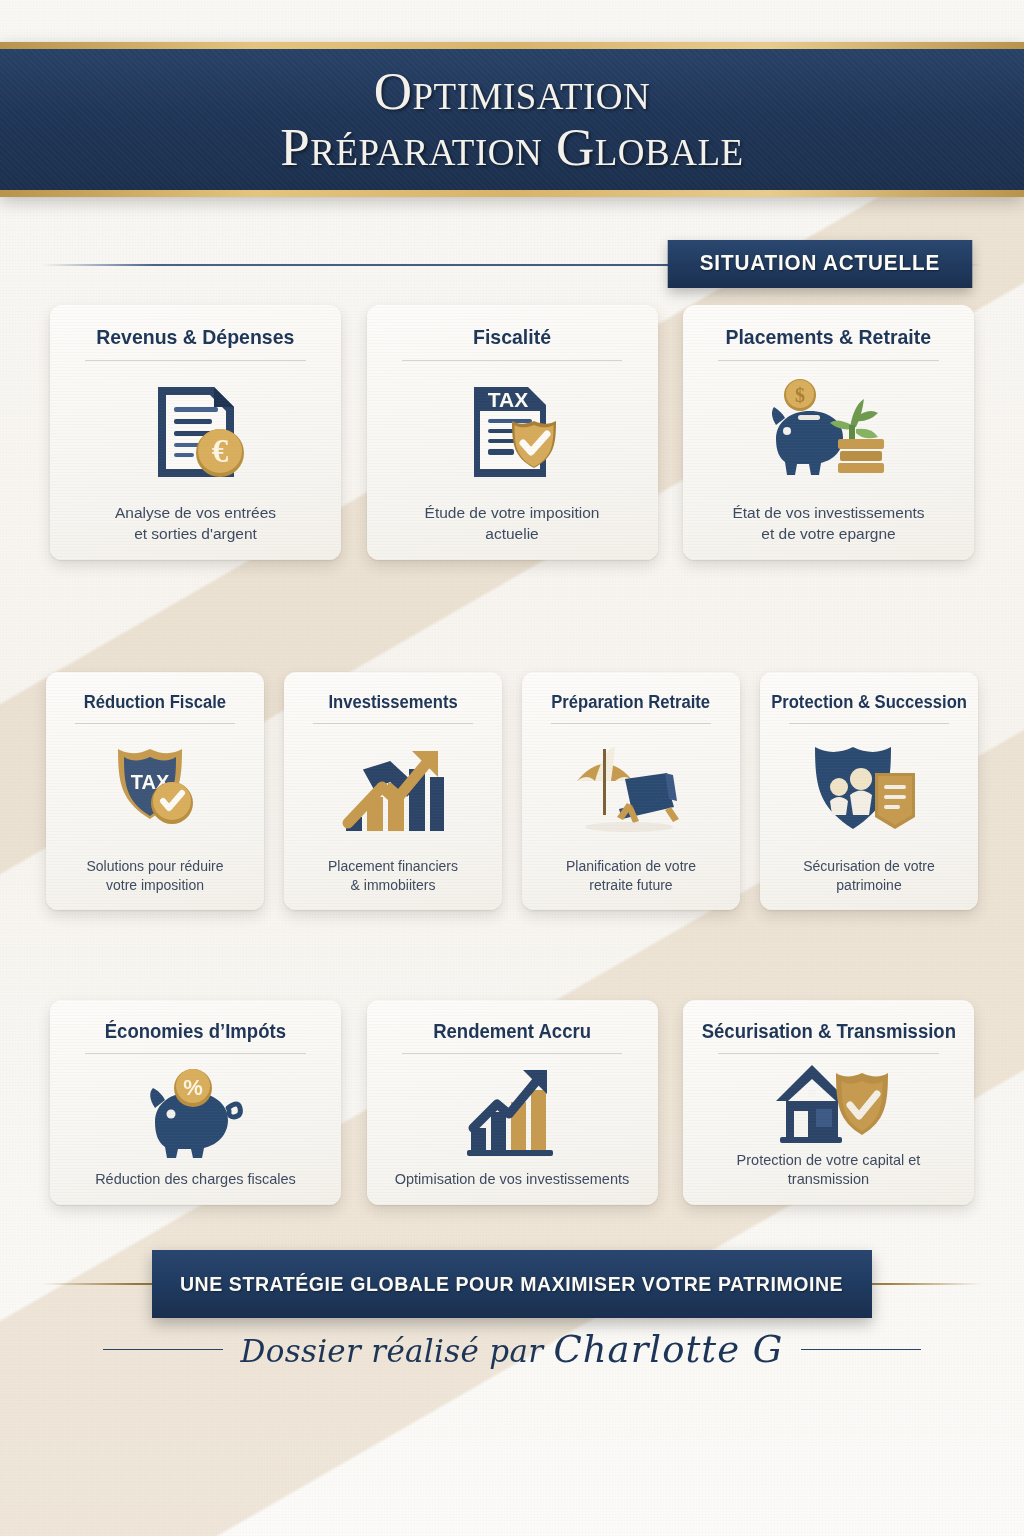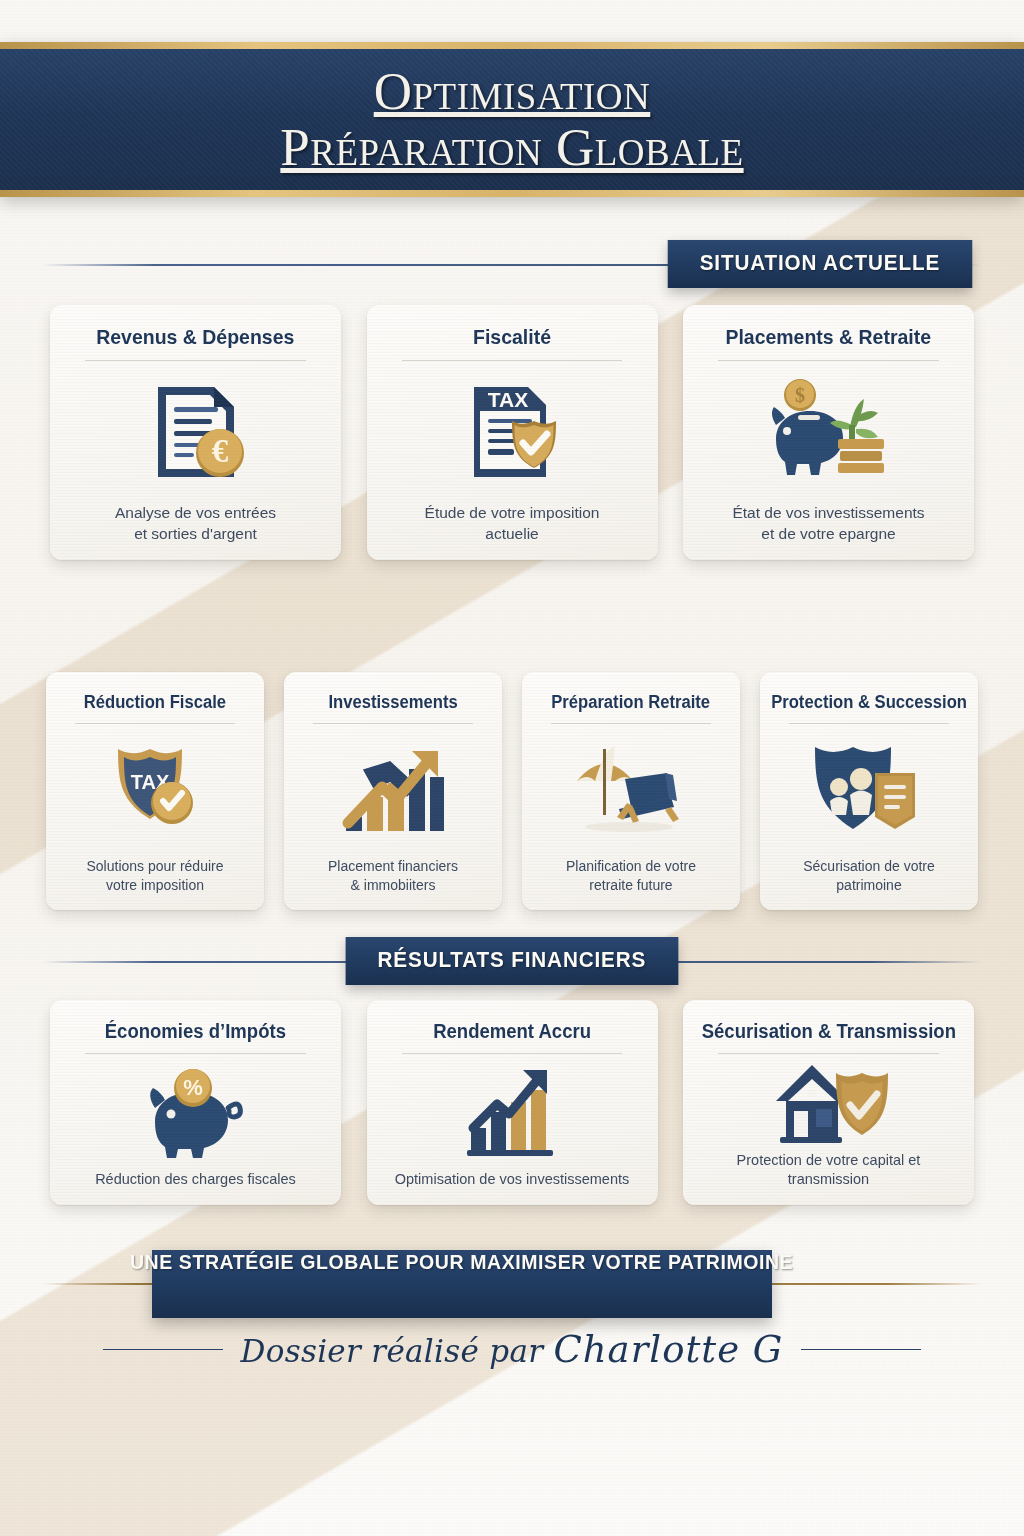--- a/index.html
+++ b/index.html
@@ -67,21 +67,20 @@
     z-index: 2;
     text-align: center;
     color: #f4f1ea;
     font-family: "Liberation Serif", "DejaVu Serif", serif;
     font-variant: small-caps;
     font-weight: 400;
     font-size: 53px;
     line-height: 1.04;
     letter-spacing: .5px;
     text-shadow: 2px 2px 3px rgba(0,0,0,.45);
-    text-decoration: underline;
   }
   .header-title .l2 { display: block; }
 
   
   .section-head {
     position: absolute;
     left: 42px; right: 42px;
     display: flex;
     align-items: center;
     justify-content: center;
@@ -183,27 +182,27 @@
   #bottom-rule {
     position: absolute;
     left: 42px; right: 42px;
     top: 1283px;
     height: 2px;
     background: linear-gradient(90deg,rgba(150,118,60,0),#96763c 10%,#a07f43 90%,rgba(150,118,60,0));
   }
   #bottom-banner {
     position: absolute;
     left: 152px;
-    width: 620px;
+    width: 720px;
     top: 1250px;
     height: 68px;
     background: linear-gradient(180deg,#2a466f 0%,#1f3a5f 55%,#1a2f4e 100%);
     box-shadow: 0 6px 14px rgba(0,0,0,.26);
     display: flex;
-    align-items: flex-start;
+    align-items: center;
     justify-content: center;
   }
   #bottom-banner .txt {
     font-family: "Liberation Sans Narrow", "Liberation Sans", sans-serif;
     font-weight: 700;
     font-size: 21px;
     color: #fbf9f4;
     letter-spacing: .6px;
     transform: scaleX(.93);
     text-shadow: 1px 1px 2px rgba(0,0,0,.4);
@@ -400,24 +399,20 @@
           <path d="M69 33 h34 v39 l-17 10 l-17 -10 z" fill="#c79b4f"></path>
           <rect x="75" y="42" width="22" height="4" rx="2" fill="#f3efe4"></rect>
           <rect x="75" y="52" width="22" height="4" rx="2" fill="#f3efe4"></rect>
           <rect x="75" y="62" width="16" height="4" rx="2" fill="#f3efe4"></rect>
         </svg>
       </div>
       <div class="card-desc">Sécurisation de votre patrimoine</div>
     </div>
   </div>
 
-  <div class="section-head" style="top:940px;height:42px;">
-    <div class="rule rule-navy"></div>
-    <div class="badge badge-navy">RÉSULTATS FINANCIERS</div>
-  </div>
 
   <div class="row" id="row-resultats">
 
     <div class="card">
       <div class="card-title">Économies d’Impóts</div>
       <div class="card-divider"></div>
       <div class="icon-wrap">
         <svg width="130" height="92" viewBox="0 0 130 92">
           <path d="M24 56 c0 -19 17 -30 37 -30 c20 0 36 11 36 28 c0 15 -11 25 -24 28 l-2 10 h-9 l-2 -9 h-13 l-2 9 h-9 l-2 -11 c-7 -5 -10 -13 -10 -25 z" fill="#2b4a72"></path>
           <path d="M24 42 c-6 -9 -6 -16 -2 -20 c6 3 10 8 12 12 z" fill="#2b4a72"></path>

